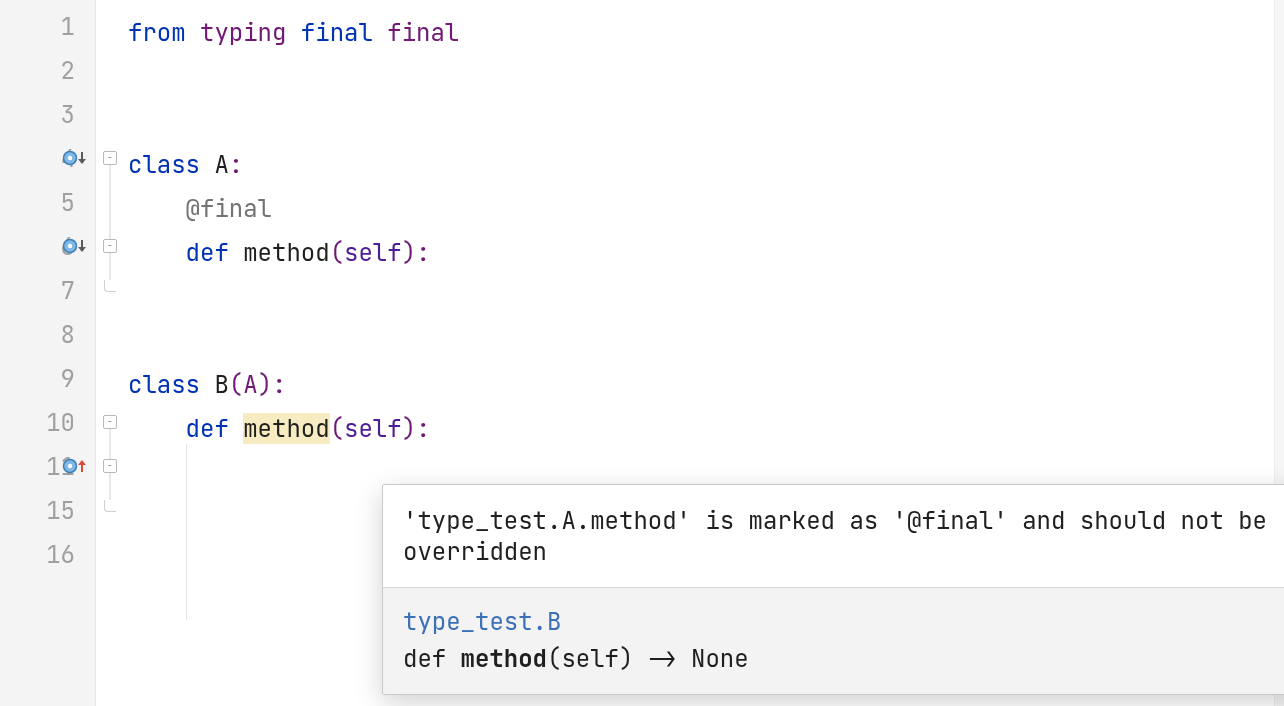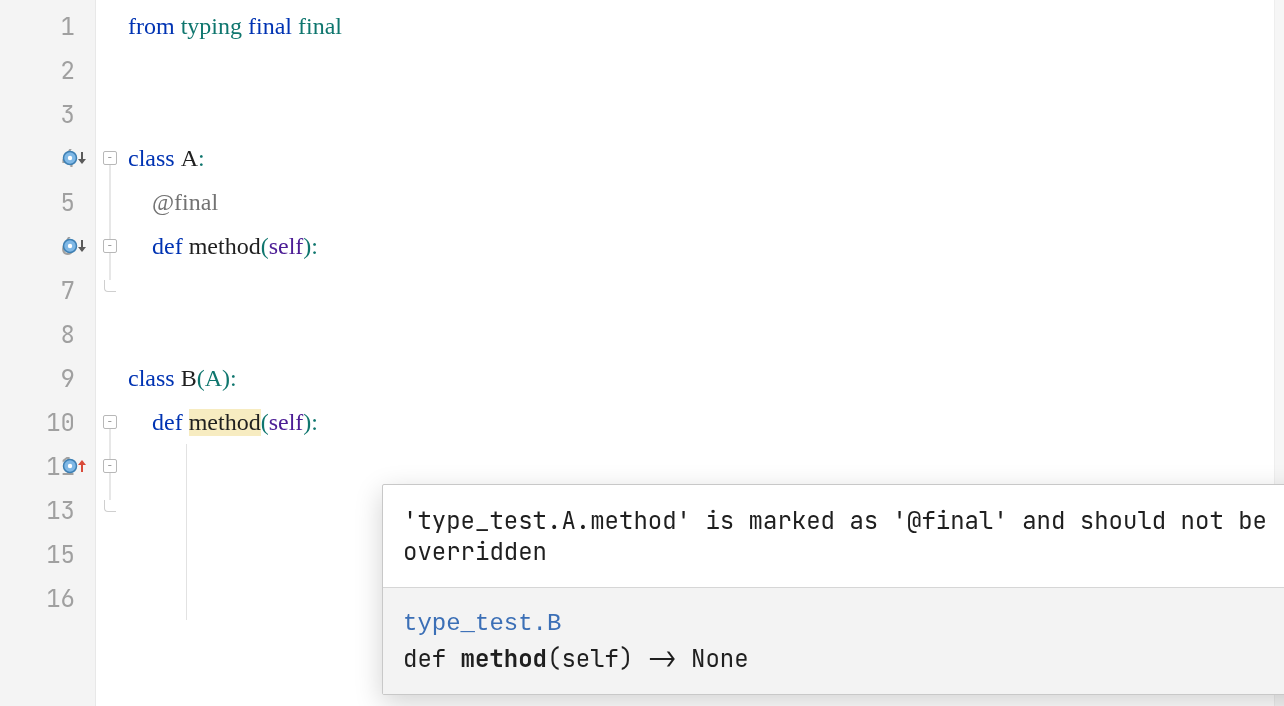--- a/index.html
+++ b/index.html
@@ -87,30 +87,29 @@
     background: #fff;
   }
   .code-col {
     flex: 1;
     padding-top: 4px;
     position: relative;
   }
   .code-row {
     height: 44px;
     display: flex;
-    align-items: center;
+    align-items: flex-end;
     white-space: pre;
     padding-left: 4px;
     position: relative;
-    font-family: Liberation Serif, serif;
   }
   .tok-kw { color: #0033b3; }
   .tok-dec { color: #737373; }
   .tok-self { color: #4c1d95; }
-  .tok-id { color: #0f766e; }
+  .tok-id { color: #701a75; }
   .tok-fn { color: #1f1f1f; }
   .tok-cls { color: #1f1f1f; }
   .hl-warn { background: #f7ecc1; }
   .indent-guide {
     position: absolute;
     top: 0; bottom: 0;
     width: 1px;
     background: #e2e2e2;
   }
   
@@ -135,21 +134,21 @@
     font-family: "JetBrains Mono","Menlo","Consolas",monospace;
   }
   .popup-bottom {
     background: #f3f3f3;
     padding: 18px 56px 20px 20px;
     font-size: 24px;
     color: #1f1f1f;
     position: relative;
     font-family: "JetBrains Mono","Menlo","Consolas",monospace;
   }
-  .popup-link { color: #3b6fb6; font-family: Liberation Mono, monospace; }
+  .popup-link { color: #3b6fb6; }
   .popup-sig-name { font-weight: 700; }
   .right-scrollbar {
     position: absolute;
     right: 0; top: 0;
     width: 10px; height: 100%;
     background: #f6f6f6;
     border-left: 1px solid #eee;
   }
 </style>
 </head>
@@ -209,23 +208,20 @@
       <span class="gutter-icon">
         <svg viewBox="0 0 28 22">
             <circle cx="9" cy="11" r="6.5" fill="#7fb8e6" stroke="#3d7fb3" stroke-width="1.5"></circle>
             <circle cx="9" cy="11" r="2.2" fill="#fff"></circle>
             <path d="M21 17 v-9" stroke="#d94b3a" stroke-width="2" fill="none"></path>
             <path d="M17 10 l4 -5 l4 5" fill="#d94b3a"></path>
           </svg>
       </span>
     </div>
     <div class="gutter-row">
-        <span class="line-num">13</span>
-      </div>
-    <div class="gutter-row">
         <span class="line-num">15</span>
       </div>
     <div class="gutter-row">
         <span class="line-num">16</span>
       </div>
   </div>
 
   <div class="fold-col">
     <div class="fold-cell"></div>
     <div class="fold-cell"></div>

